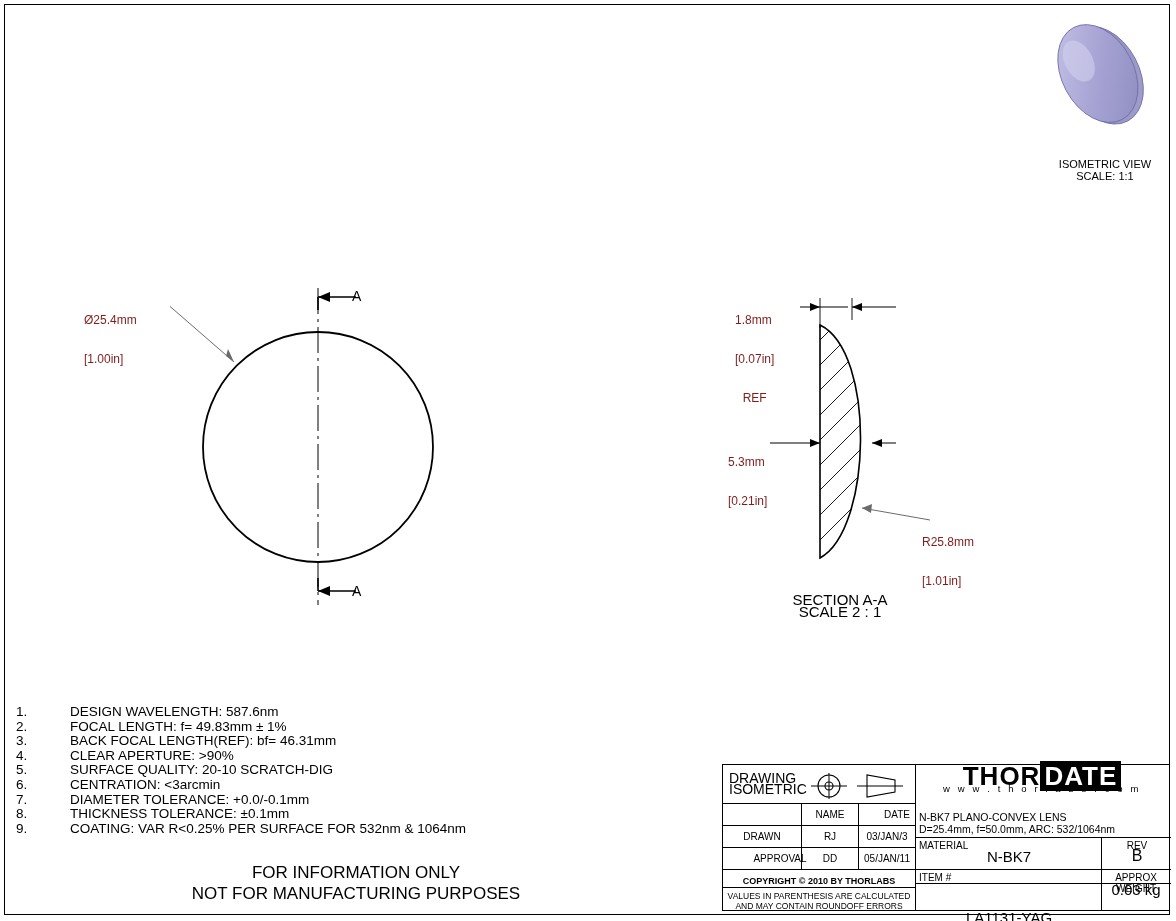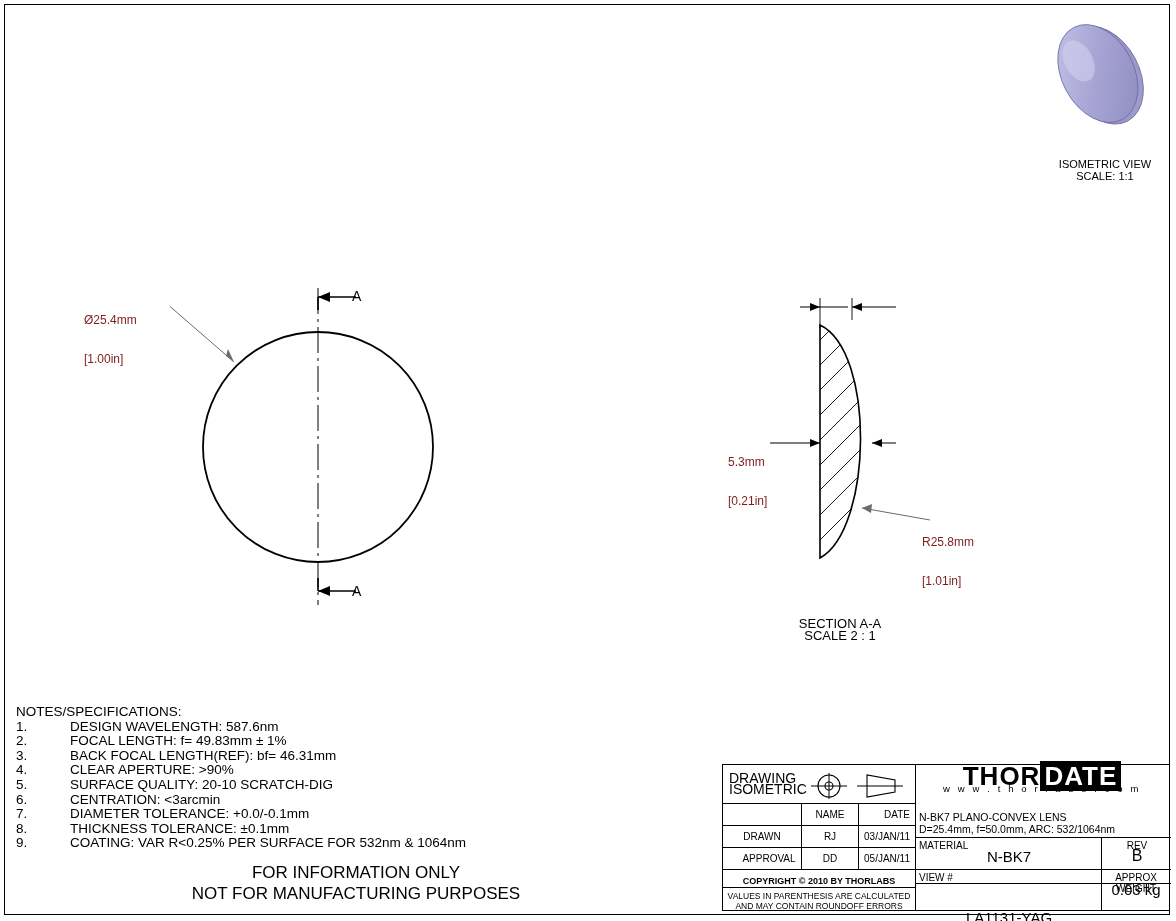--- a/index.html
+++ b/index.html
@@ -89,24 +89,24 @@
   #ct-label {
     left: 728px;
     top: 430px;
   }
   #radius-label {
     left: 922px;
     top: 510px;
   }
   #section-caption {
     left: 740px;
-    top: 618px;
+    top: 594px;
     width: 200px;
     text-align: center;
-    font-size: 13px;
+    font-size: 15px;
     line-height: 12px;
   }
 
   
   #notes {
     left: 16px;
     top: 705px;
     font-size: 13.5px;
     line-height: 14.6px;
     color: #000;
@@ -285,35 +285,39 @@
 
       <line x1="70" y1="163" x2="120" y2="163" stroke="#000" stroke-width="1"></line>
       <polygon points="120,163 110,159 110,167" fill="#000"></polygon>
       <line x1="172" y1="163" x2="196" y2="163" stroke="#000" stroke-width="1"></line>
       <polygon points="172,163 182,159 182,167" fill="#000"></polygon>
 
       <line x1="230" y1="240" x2="162" y2="228" stroke="#6b6b6b" stroke-width="1"></line>
       <polygon points="162,228 172,224 171,233" fill="#6b6b6b"></polygon>
     </svg>
   </div>
+  <div class="abs dim-text" id="thk-label">
+    <div>1.8mm</div>
+    <div>[0.07in]</div>
+    <div style="text-align:center">REF</div>
+  </div>
   <div class="abs dim-text" id="ct-label">
     <div>5.3mm</div>
     <div>[0.21in]</div>
   </div>
   <div class="abs dim-text" id="radius-label">
     <div>R25.8mm</div>
     <div>[1.01in]</div>
   </div>
   <div class="abs" id="section-caption">
     <div>SECTION A-A</div>
     <div>SCALE 2 : 1</div>
   </div>
 
   <div class="abs" id="notes">
-    <div class="note-title">NOTES/SPECIFICATIONS:</div>
     <table>
       <tbody>
           <tr>
         <td class="num">1.</td>
         <td class="txt">DESIGN WAVELENGTH: 587.6nm</td>
       </tr>
       <tr>
         <td class="num">2.</td>
         <td class="txt">FOCAL LENGTH: f= 49.83mm ± 1%</td>
       </tr>
@@ -383,23 +387,23 @@
         <path d="M 62 4 L 62 26 L 90 21 L 90 9 Z" fill="none" stroke="#000" stroke-width="1.1"></path>
         <line x1="52" y1="15" x2="98" y2="15" stroke="#000" stroke-width="1"></line>
       </svg>
     </div>
 
     <div class="tb-text center" style="left:80px; top:44px; width:54px;">NAME</div>
     <div class="tb-text center" style="left:137px; top:44px; width:74px;">DATE</div>
 
     <div class="tb-text center" style="left:2px; top:66px; width:74px;">DRAWN</div>
     <div class="tb-text center" style="left:80px; top:66px; width:54px;">RJ</div>
-    <div class="tb-text center" style="left:137px; top:66px; width:54px;">03/JAN/11</div>
-
-    <div class="tb-text center" style="left:9px; top:88px; width:74px;">APPROVAL</div>
+    <div class="tb-text center" style="left:137px; top:66px; width:54px;">03/JAN/3</div>
+
+    <div class="tb-text center" style="left:20px; top:88px; width:74px;">APPROVAL</div>
     <div class="tb-text center" style="left:80px; top:88px; width:54px;">DD</div>
     <div class="tb-text center" style="left:137px; top:88px; width:54px;">05/JAN/11</div>
 
     <div class="tb-text" id="copyright">COPYRIGHT © 2010 BY THORLABS</div>
     <div class="tb-text" id="paren-note">
       <div>VALUES IN PARENTHESIS ARE CALCULATED</div>
       <div>AND MAY CONTAIN ROUNDOFF ERRORS</div>
     </div>
 
     <div class="tb-text" id="logo-thor">
@@ -412,19 +416,19 @@
     <div class="tb-text" id="desc-block">
       <div>N-BK7 PLANO-CONVEX LENS</div>
       <div>D=25.4mm, f=50.0mm, ARC: 532/1064nm</div>
     </div>
 
     <div class="tb-text" style="left:196px; top:75px;">MATERIAL</div>
     <div class="tb-text center" style="left:196px; top:86px; width:180px; font-size:15px;">N-BK7</div>
     <div class="tb-text center" style="left:382px; top:75px; width:64px;">REV</div>
     <div class="tb-text center" style="left:382px; top:85px; width:64px; font-size:16px;">B</div>
 
-    <div class="tb-text" style="left:196px; top:107px;">VIEW #</div>
+    <div class="tb-text" style="left:196px; top:107px;">ITEM #</div>
     <div class="tb-text center" style="left:196px; top:119px; width:180px; font-size:15px;margin-top:28px;">LA1131-YAG</div>
     <div class="tb-text center" style="left:380px; top:107px; width:66px;">APPROX WEIGHT</div>
     <div class="tb-text center" style="left:380px; top:119px; width:66px; font-size:15px;">0.03 kg</div>
   </div>
 
 </div>
 
 </body></html>

